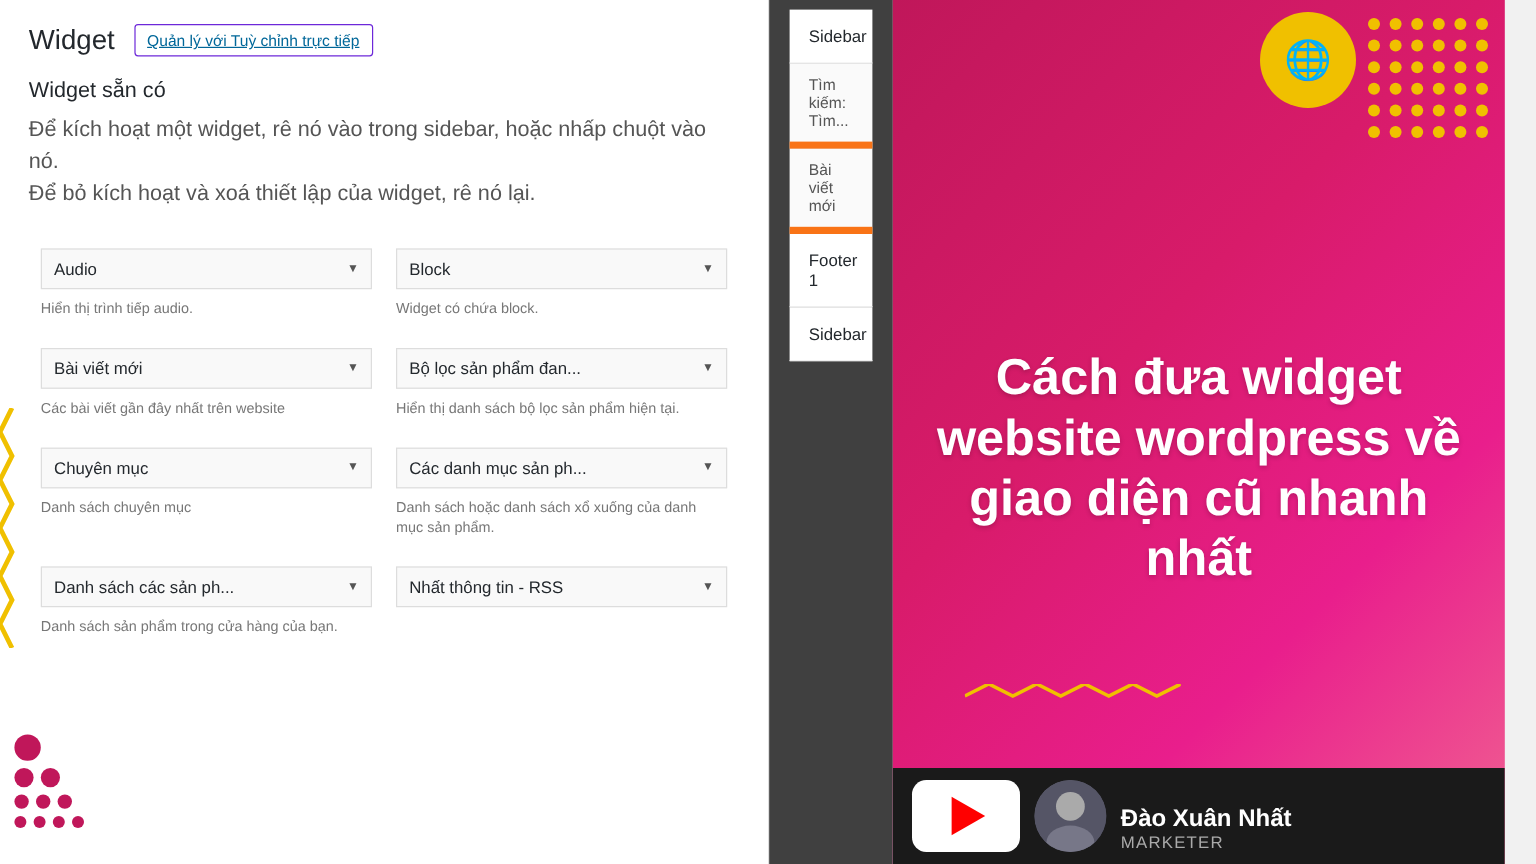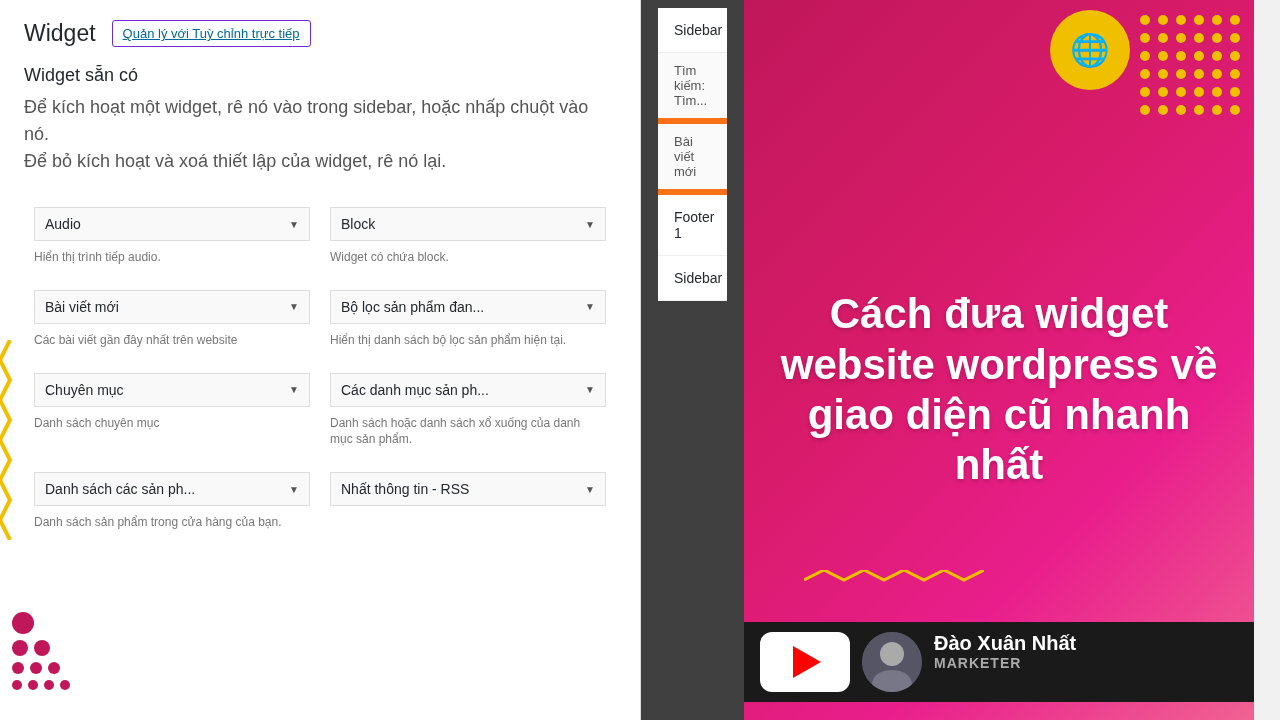--- a/index.html
+++ b/index.html
@@ -171,25 +171,25 @@
       font-size: 42px;
       font-weight: 700;
       text-align: center;
       line-height: 1.2;
       padding: 0 20px;
       text-shadow: 0 2px 4px rgba(0,0,0,0.2);
     }
 
     .promo-bottom {
       position: absolute;
-      bottom: 18px;
+      bottom: 0;
       left: 0;
       right: 0;
       display: flex;
-      align-items: flex-start;
+      align-items: flex-end;
       background: #1a1a1a;
       padding: 10px 16px;
       gap: 12px;
     }
 
     .youtube-btn {
       width: 90px;
       height: 60px;
       background: #fff;
       border-radius: 12px;
@@ -229,21 +229,21 @@
 
     .channel-name {
       color: #fff;
       font-size: 20px;
       font-weight: 700;
     }
 
     .channel-role {
       color: #aaa;
       font-size: 14px;
-      font-weight: 700;
+      font-weight: 400;
       letter-spacing: 1px;
     }
 
     
     .zigzag-svg {
       position: absolute;
       left: 0;
       top: 340px;
     }
   </style>

